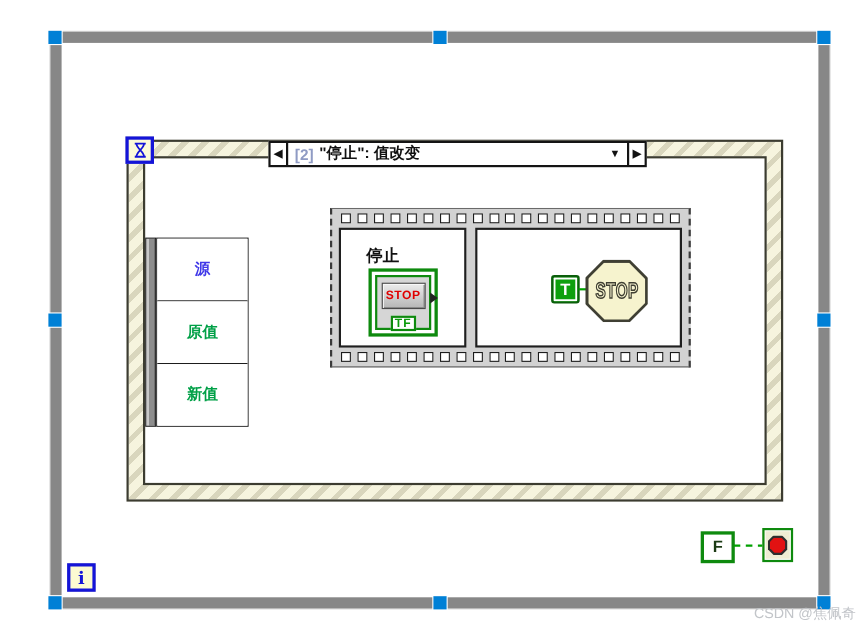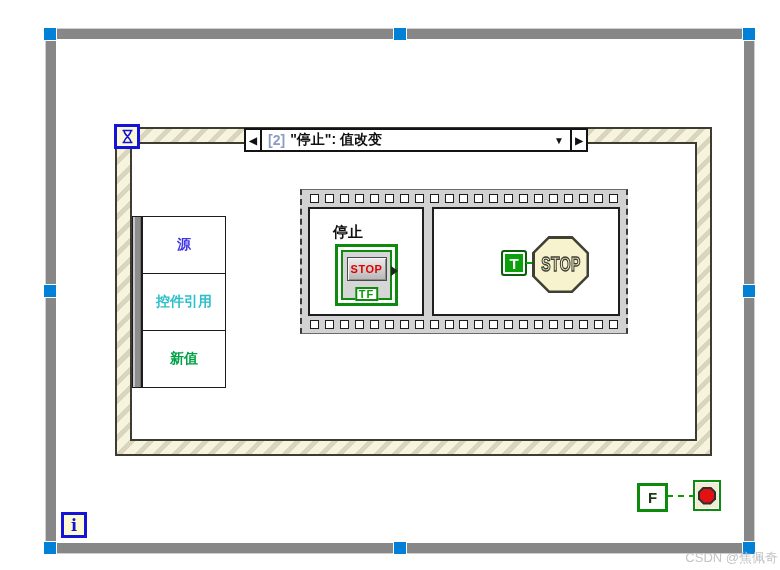--- a/index.html
+++ b/index.html
@@ -140,21 +140,21 @@
       <span class="case-title">"停止": 值改变</span>
       <span class="dd-icon">▼</span>
     </div>
     <div class="sel-arrow right">▶</div>
   </div>
 
   <div class="edn">
     <div class="edn-spine"></div>
     <div class="edn-rows">
       <div class="edn-row c-blue">源</div>
-      <div class="edn-row c-cyan">控件引用</div>
+      <div class="edn-row c-green">原值</div>
       <div class="edn-row c-green">新值</div>
     </div>
   </div>
 
   <div class="seq">
     <div class="sprockets">
         <div class="sprocket"></div>
         <div class="sprocket"></div>
         <div class="sprocket"></div>
         <div class="sprocket"></div>

